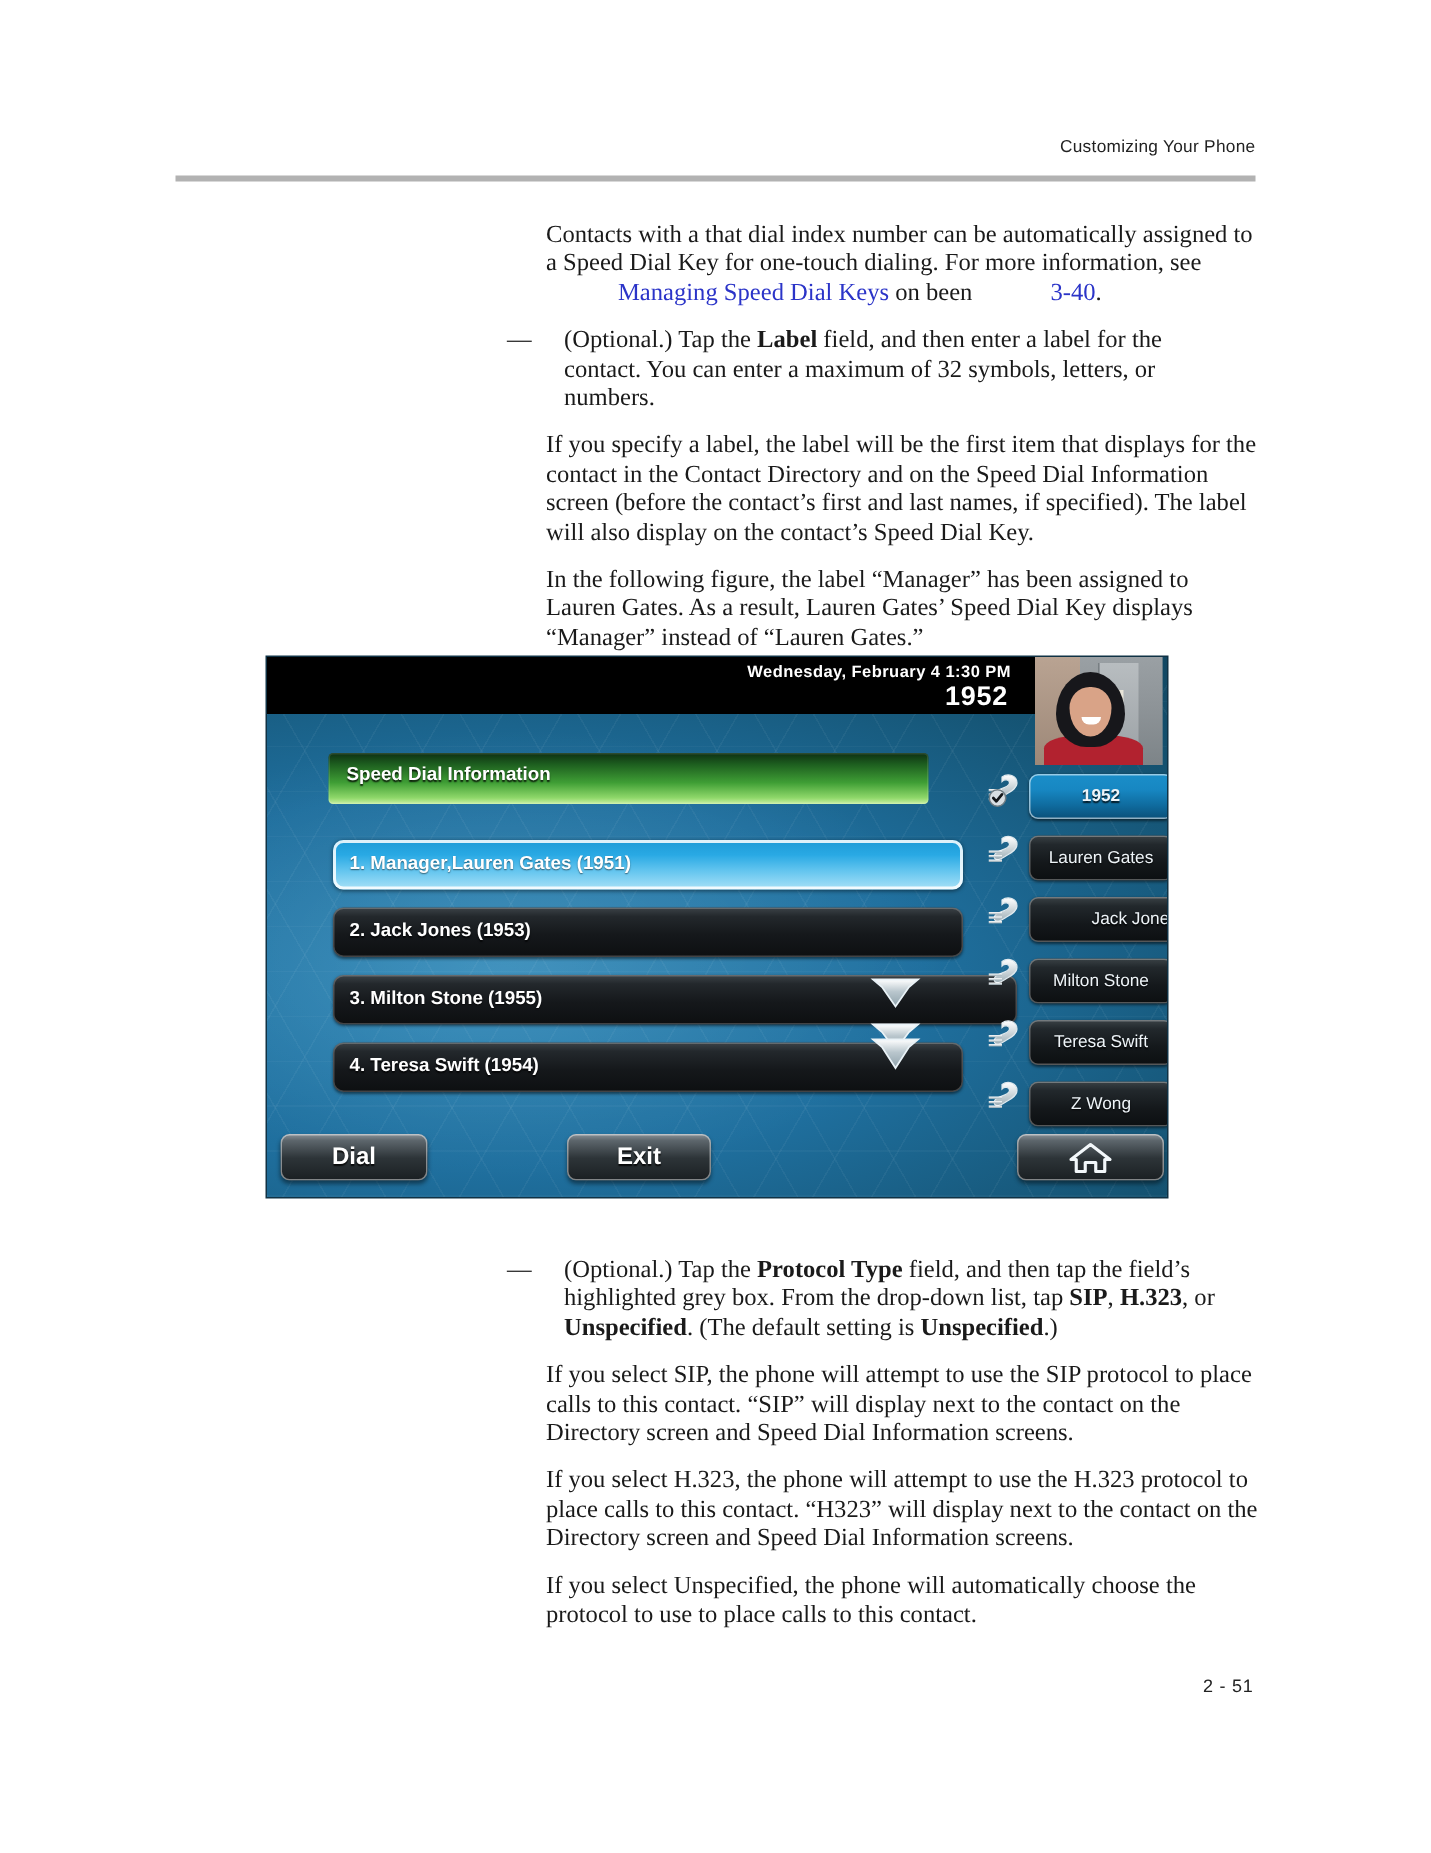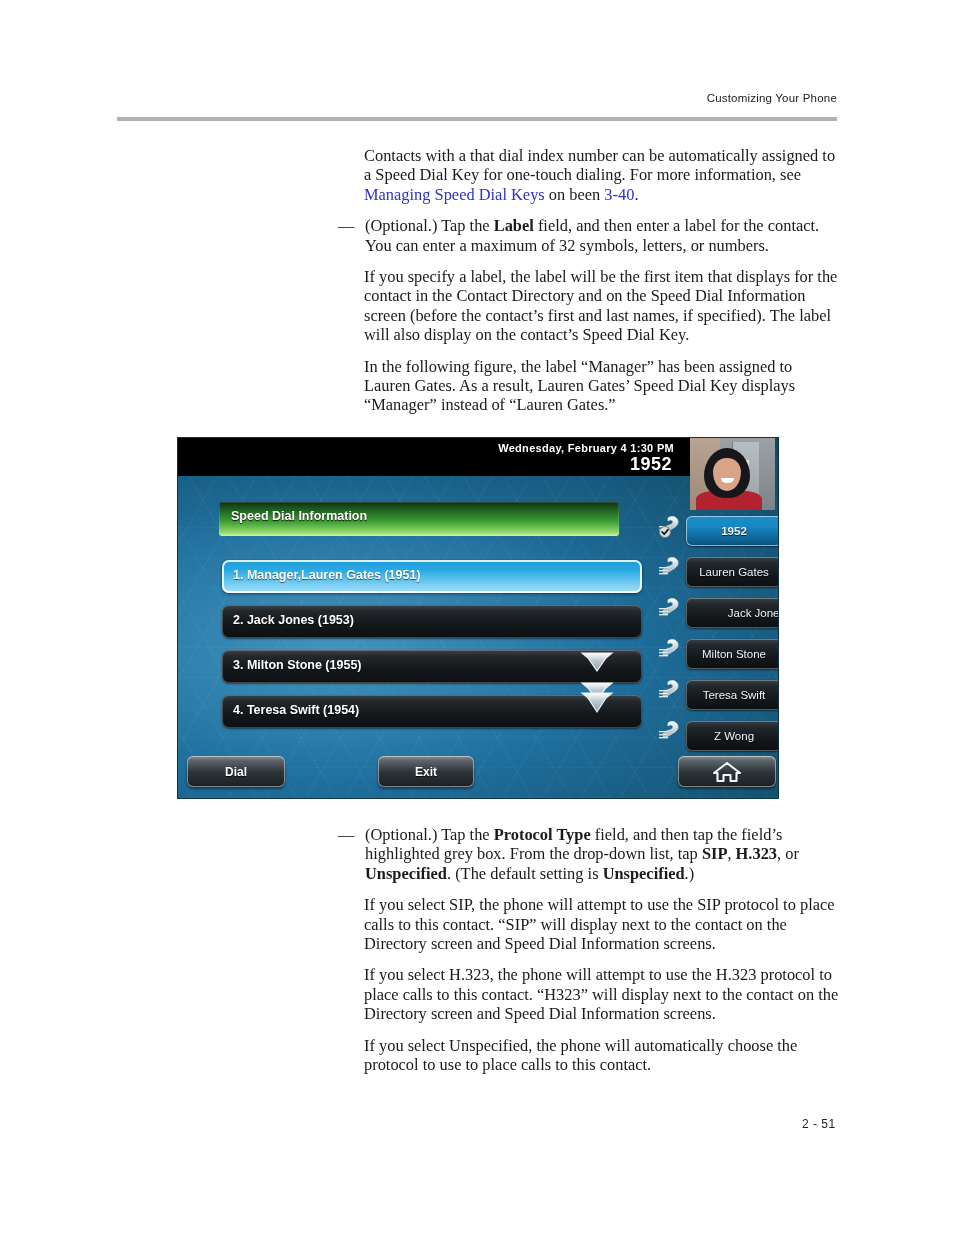--- a/index.html
+++ b/index.html
@@ -53,27 +53,28 @@
     margin: 0 0 12px 0;
   }
   .bullet-dash {
     position: absolute;
     left: -26px;
     top: 0;
     font-size: 16.4px;
     line-height: 19.4px;
   }
   .bullet-block p {
-    margin: 1px;
+    margin: 12px;
     font-size: 16.4px;
     line-height: 19.4px;
   }
   a.xref {
     color: #2b34c8;
     text-decoration: none;
+    margin-left: 48px;
   }
   .bold { font-weight: bold; }
 
   
   .figure {
     position: absolute;
     left: 178px;
     top: 438px;
     width: 600px;
     height: 360px;
@@ -296,21 +297,21 @@
     box-shadow: inset 0 0 0 1px rgba(255,255,255,0.45), 0 2px 3px rgba(0,0,0,0.45);
   }
   .softkey span {
     position: absolute;
     inset: 0;
     display: flex;
     align-items: center;
     justify-content: center;
     color: #ffffff;
     font-family: "Liberation Sans", sans-serif;
-    font-size: 12px;
+    font-size: 16px;
     font-weight: bold;
     text-shadow: 0 1px 1px rgba(0,0,0,0.85);
   }
   #softkey-dial { left: 9px; width: 98px; }
   #softkey-exit { left: 200px; width: 96px; }
   #softkey-home { left: 500px; width: 98px; }
   #softkey-home .home-wrap {
     position: absolute;
     inset: 0;
     display: flex;
@@ -373,21 +374,21 @@
   <div class="screen-title">
     <span>Speed Dial Information</span>
   </div>
 
   <div class="row selected" style="top:122px;">
     <span>1. Manager,Lauren Gates (1951)</span>
   </div>
   <div class="row" style="top:167px;">
     <span>2. Jack Jones (1953)</span>
   </div>
-  <div class="row" style="top:212px;">
+  <div class="row" style="top:212px;padding-left:36px;">
     <span>3. Milton Stone (1955)</span>
   </div>
   <div class="row" style="top:257px;">
     <span>4. Teresa Swift (1954)</span>
   </div>
 
   <div class="chev" style="left:402px; top:212px;">
     <svg width="34" height="24" viewBox="0 0 34 24">
       <defs>
         <linearGradient id="chevgrad" x1="0" y1="0" x2="0" y2="1">

